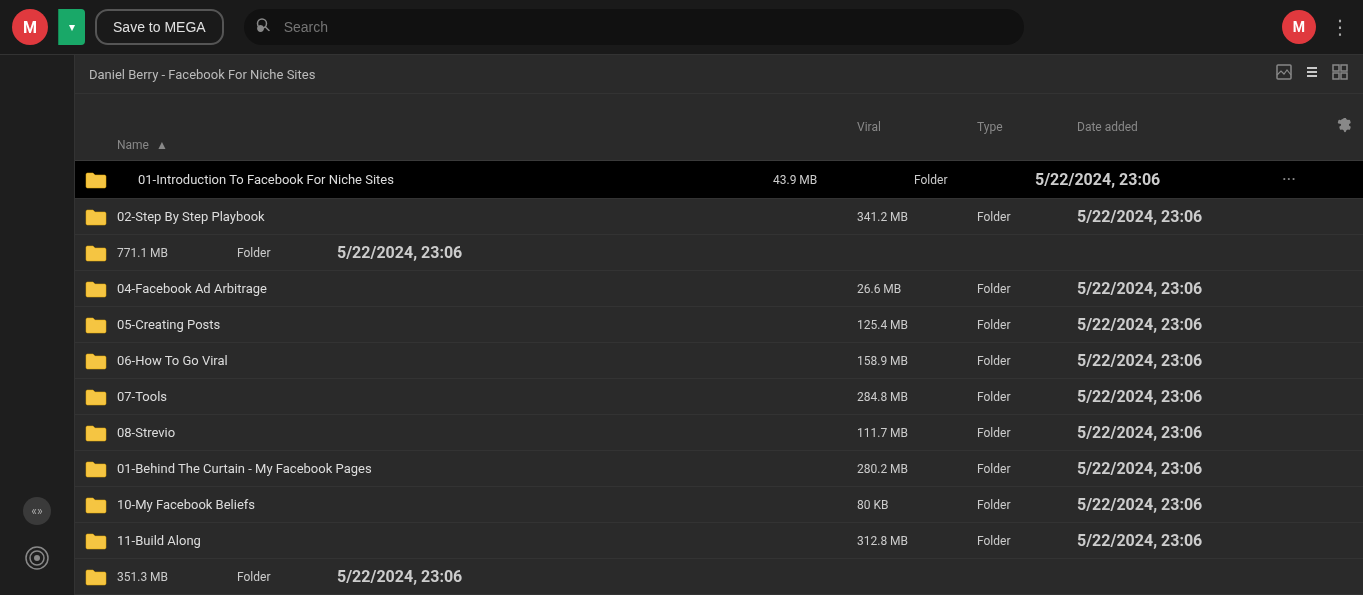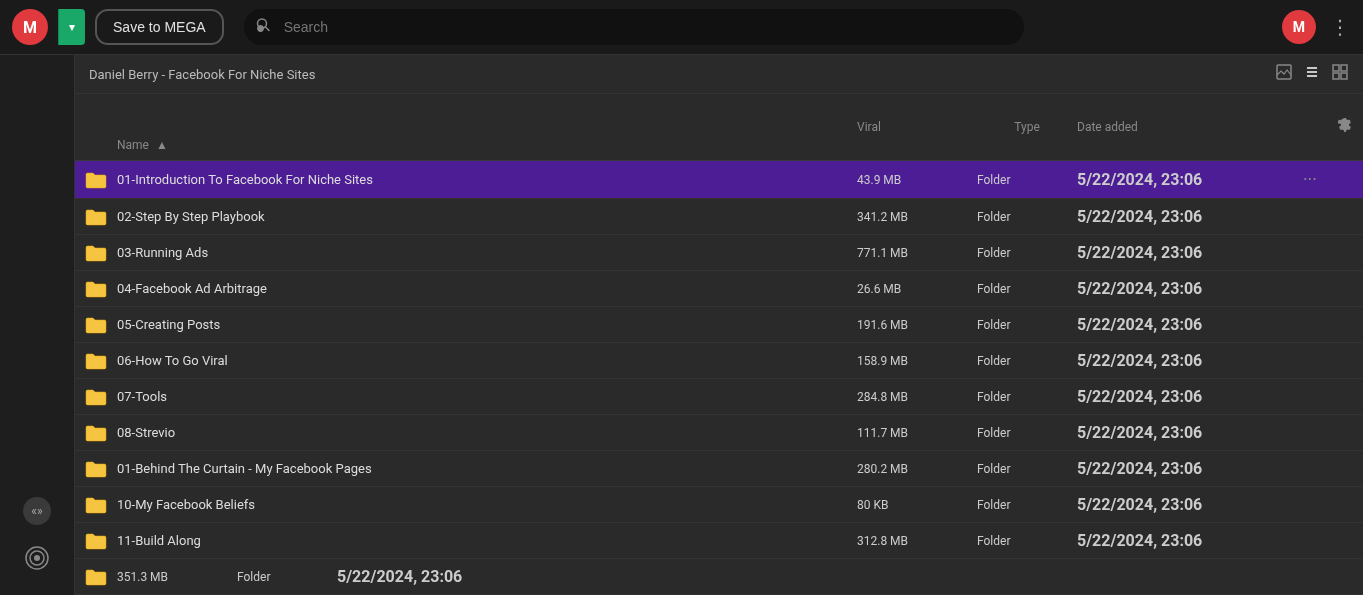--- a/index.html
+++ b/index.html
@@ -132,37 +132,37 @@
     .table-header {
       display: flex;
       align-items: center;
       padding: 8px 10px;
       border-bottom: 1px solid #3a3a3a;
       color: #888;
       font-size: 12px;
     }
     .col-name { flex: 1; margin-top: 36px; }
     .col-size { width: 120px; }
-    .col-type { width: 100px; text-align: center; }
+    .col-type { width: 100px; }
     .col-date { width: 180px; }
     .col-actions { width: 60px; text-align: right; }
     .col-gear { width: 36px; text-align: right; }
 
     .sort-arrow { margin-left: 4px; color: #888; }
 
     
     .table-row {
       display: flex;
       align-items: center;
       padding: 8px 10px;
       border-bottom: 1px solid #333;
       cursor: pointer;
       transition: background 0.15s;
     }
-    .table-row.highlighted { background: #4c1d95; }
+    .table-row.highlighted { background: #000000; gap: 21px; }
 
     .folder-icon {
       width: 22px;
       height: 18px;
       margin-right: 10px;
       flex-shrink: 0;
     }
     .folder-icon svg { width: 22px; height: 18px; }
 
     .row-name { flex: 1; color: #ddd; font-size: 13px; }
@@ -330,21 +330,20 @@
     <div class="row-date">5/22/2024, 23:06</div>
     <div class="row-actions"></div>
     <div class="row-spacer"></div>
   </div>
         <div class="table-row">
     <div class="folder-icon">
       <svg viewBox="0 0 22 18" fill="none" xmlns="http://www.w3.org/2000/svg">
         <path d="M1 3.5C1 2.67 1.67 2 2.5 2H8l2 2h9.5C20.33 4 21 4.67 21 5.5V15.5C21 16.33 20.33 17 19.5 17H2.5C1.67 17 1 16.33 1 15.5V3.5z" fill="#f5c542" stroke="#e6a800" stroke-width="0.5"></path>
       </svg>
     </div>
-    <div class="row-name">03-Running Ads</div>
     <div class="row-size">771.1 MB</div>
     <div class="row-type">Folder</div>
     <div class="row-date">5/22/2024, 23:06</div>
     <div class="row-actions"></div>
     <div class="row-spacer"></div>
   </div>
         <div class="table-row">
     <div class="folder-icon">
       <svg viewBox="0 0 22 18" fill="none" xmlns="http://www.w3.org/2000/svg">
         <path d="M1 3.5C1 2.67 1.67 2 2.5 2H8l2 2h9.5C20.33 4 21 4.67 21 5.5V15.5C21 16.33 20.33 17 19.5 17H2.5C1.67 17 1 16.33 1 15.5V3.5z" fill="#f5c542" stroke="#e6a800" stroke-width="0.5"></path>
@@ -357,21 +356,21 @@
     <div class="row-actions"></div>
     <div class="row-spacer"></div>
   </div>
         <div class="table-row">
     <div class="folder-icon">
       <svg viewBox="0 0 22 18" fill="none" xmlns="http://www.w3.org/2000/svg">
         <path d="M1 3.5C1 2.67 1.67 2 2.5 2H8l2 2h9.5C20.33 4 21 4.67 21 5.5V15.5C21 16.33 20.33 17 19.5 17H2.5C1.67 17 1 16.33 1 15.5V3.5z" fill="#f5c542" stroke="#e6a800" stroke-width="0.5"></path>
       </svg>
     </div>
     <div class="row-name">05-Creating Posts</div>
-    <div class="row-size">191.6 MB</div>
+    <div class="row-size">125.4 MB</div>
     <div class="row-type">Folder</div>
     <div class="row-date">5/22/2024, 23:06</div>
     <div class="row-actions"></div>
     <div class="row-spacer"></div>
   </div>
         <div class="table-row">
     <div class="folder-icon">
       <svg viewBox="0 0 22 18" fill="none" xmlns="http://www.w3.org/2000/svg">
         <path d="M1 3.5C1 2.67 1.67 2 2.5 2H8l2 2h9.5C20.33 4 21 4.67 21 5.5V15.5C21 16.33 20.33 17 19.5 17H2.5C1.67 17 1 16.33 1 15.5V3.5z" fill="#f5c542" stroke="#e6a800" stroke-width="0.5"></path>
       </svg>

